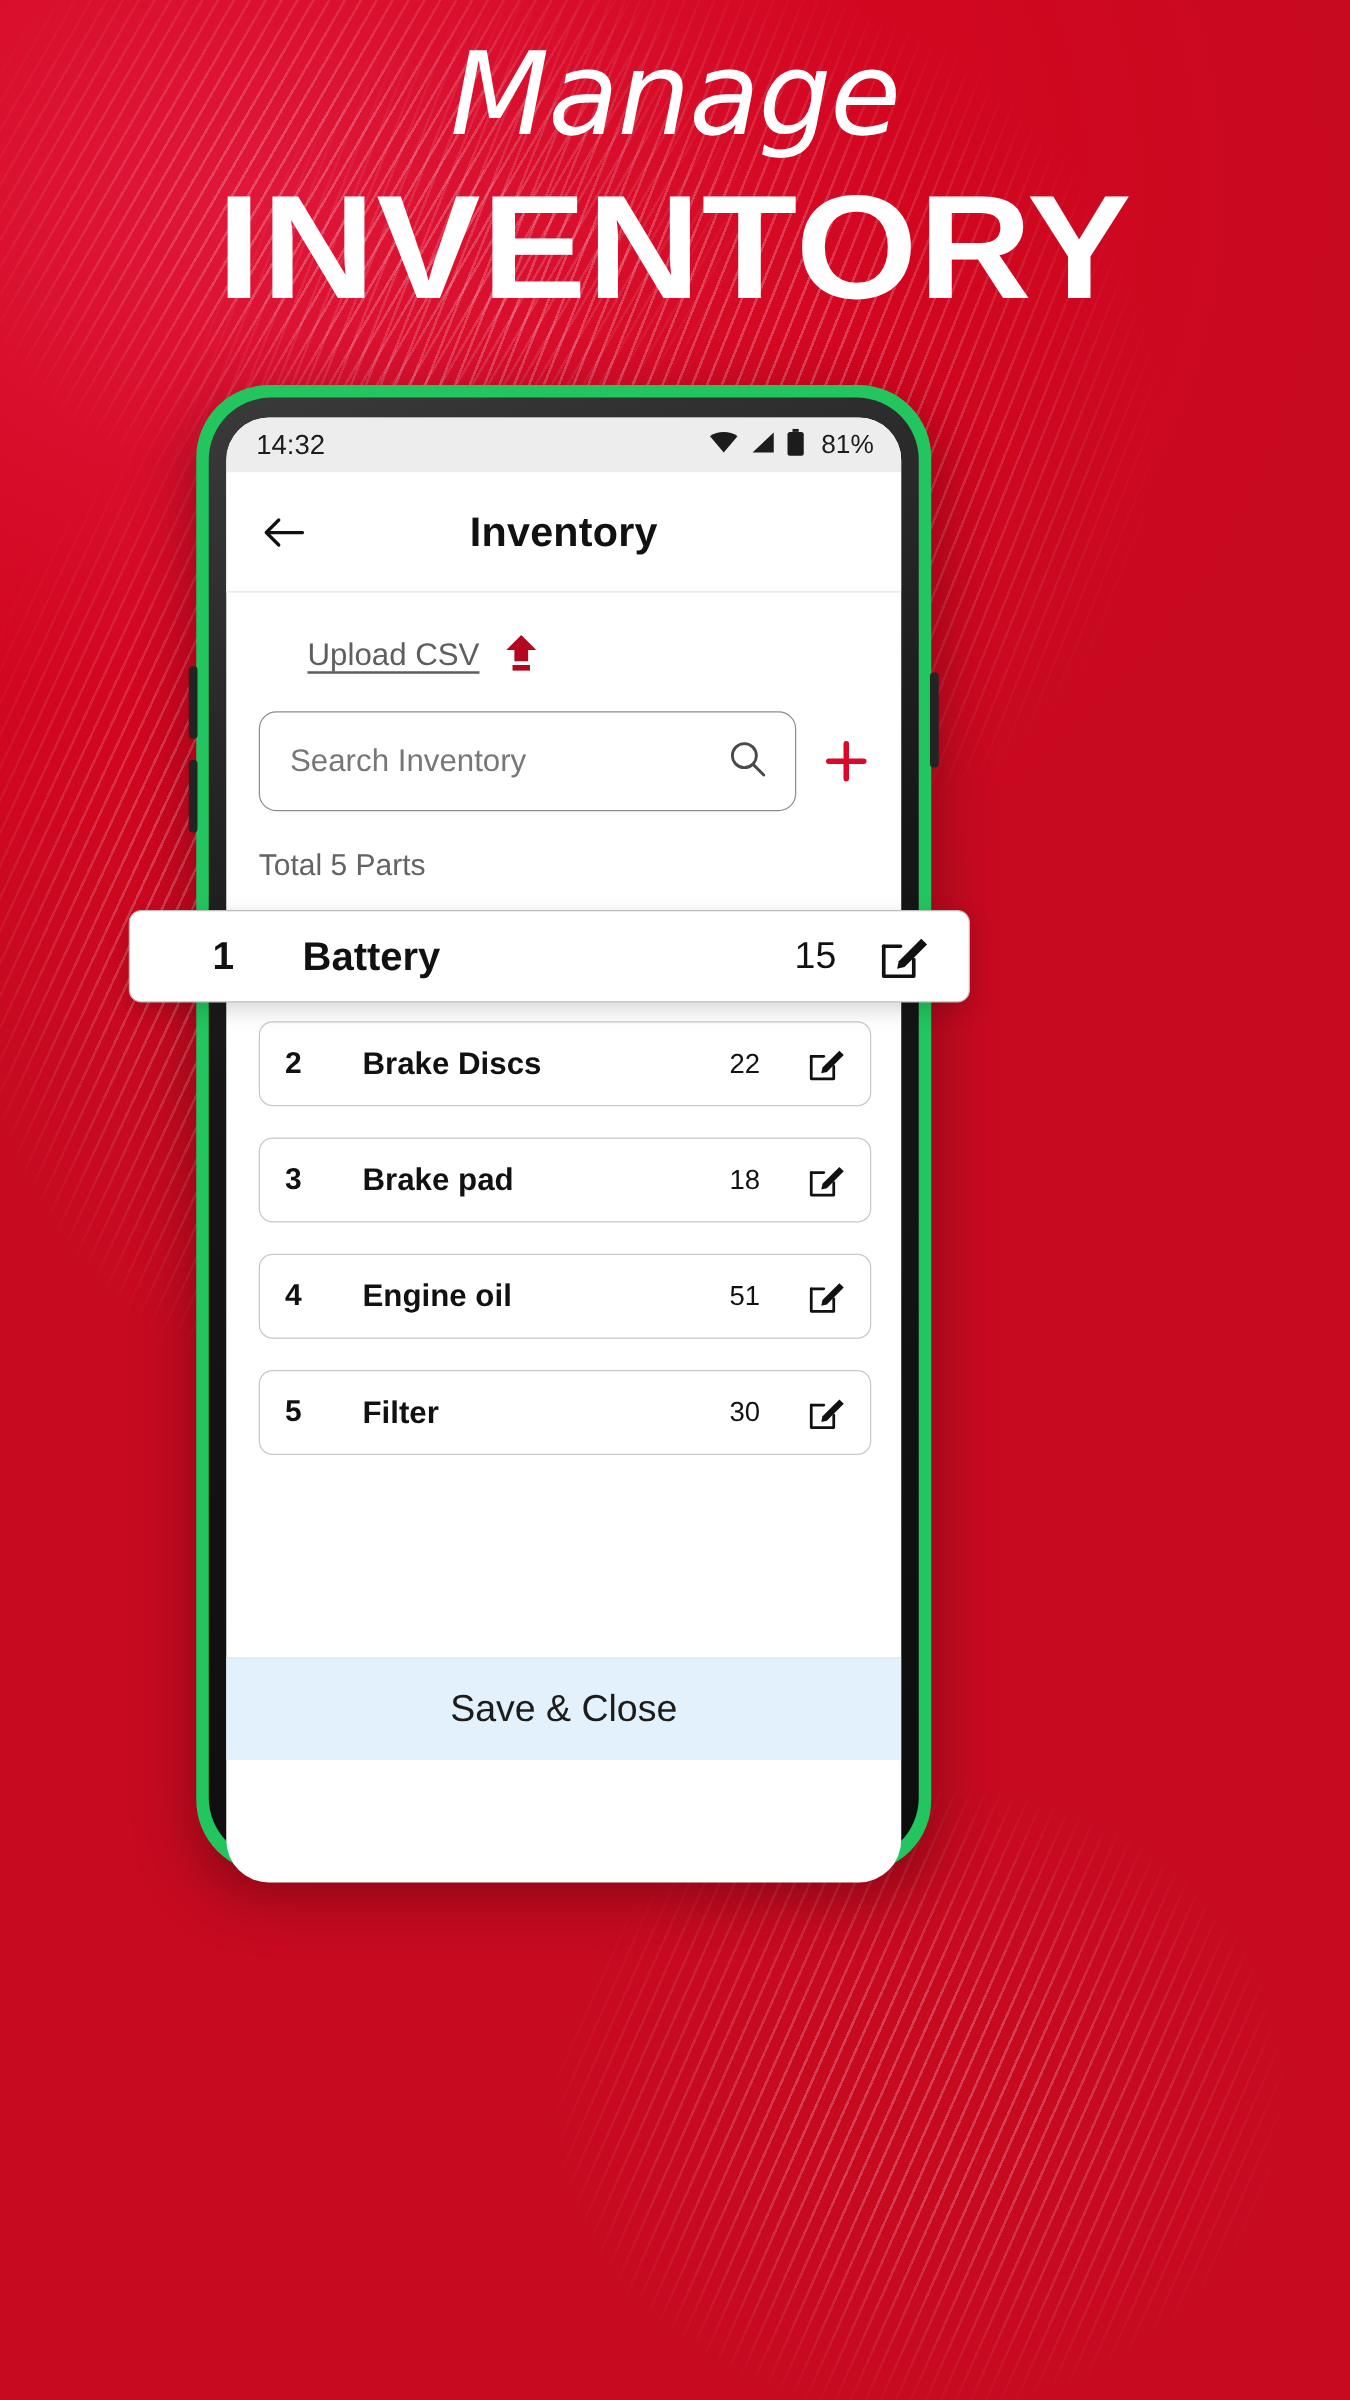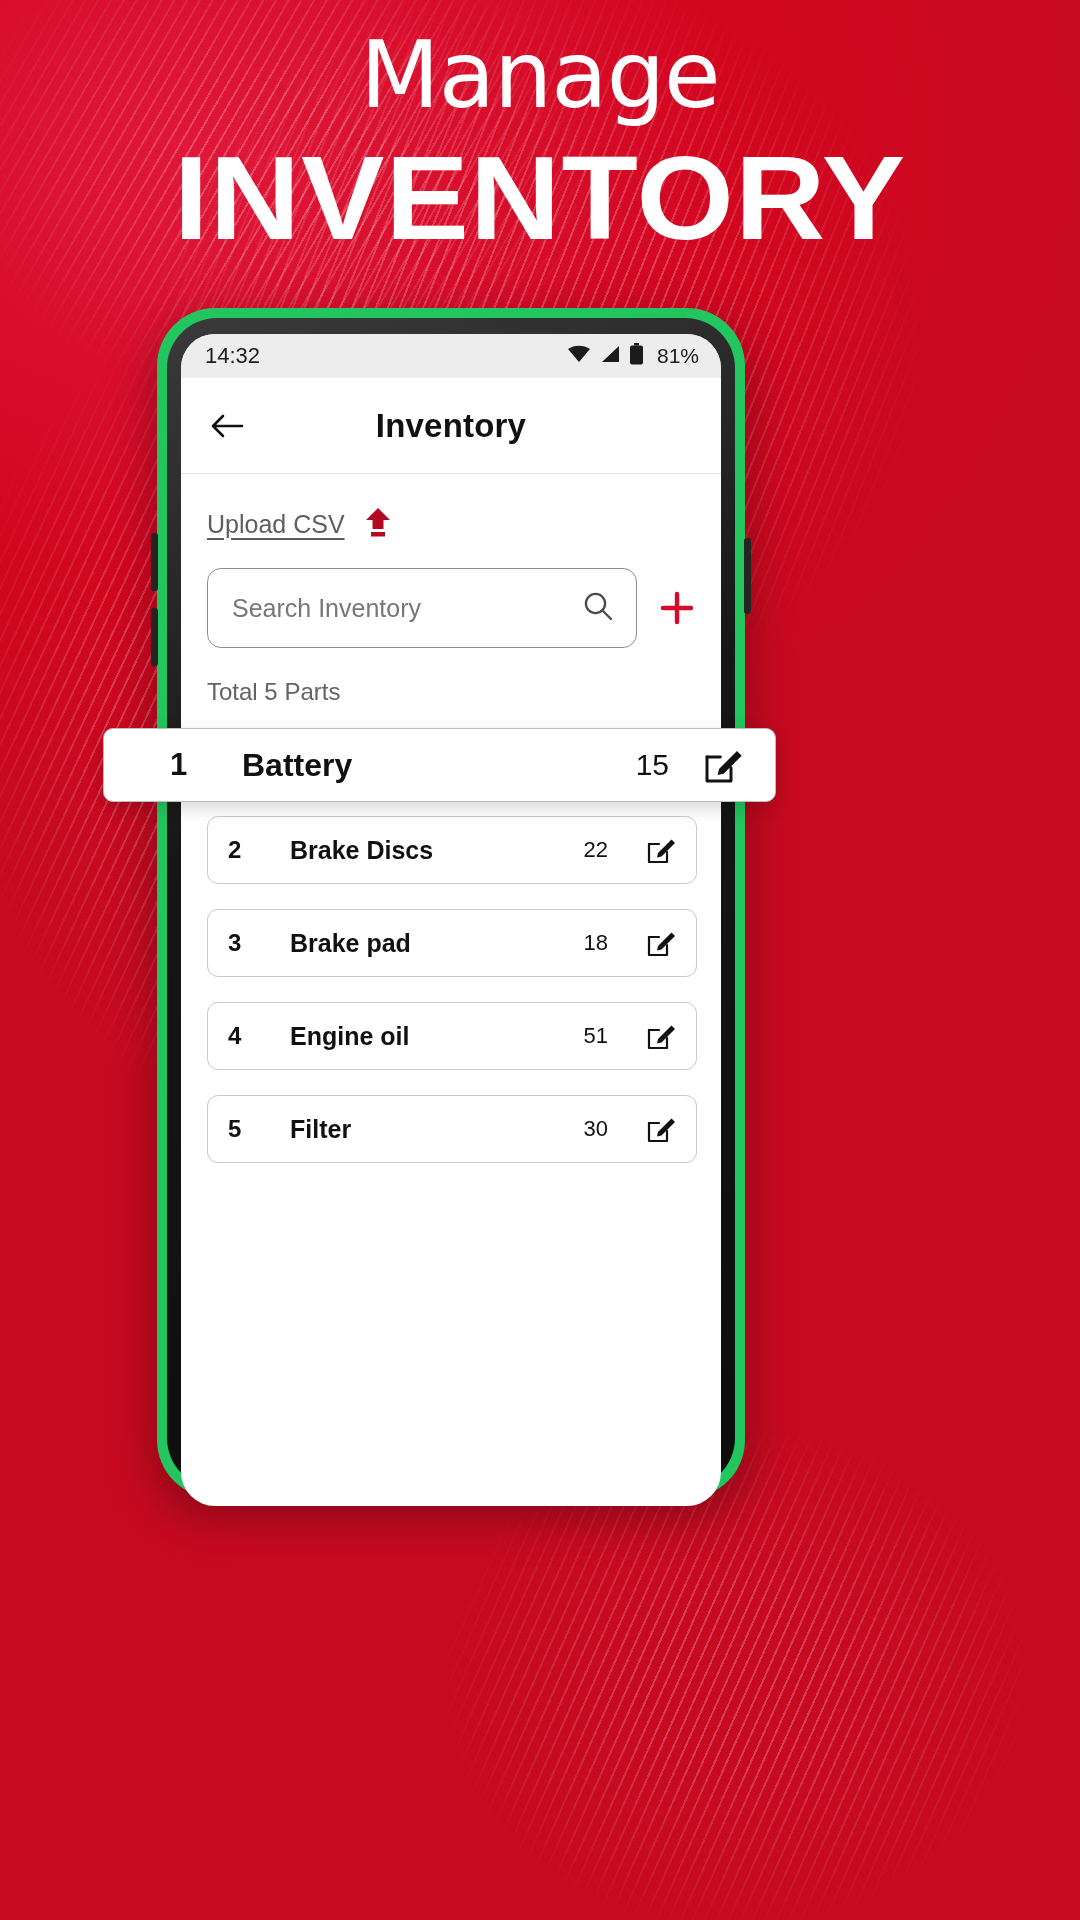--- a/index.html
+++ b/index.html
@@ -74,20 +74,21 @@
     text-align: center;
     z-index: 5;
   }
   .headline-1 {
     color: #ffffff;
     font-size: 92px;
     line-height: 1.05;
     font-weight: 400;
     letter-spacing: -1px;
     font-family: "DejaVu Sans", sans-serif;
+    font-style: italic;
   }
   .headline-2 {
     color: #ffffff;
     font-size: 118px;
     line-height: 1.0;
     font-weight: 700;
     letter-spacing: 1px;
     margin-top: 14px;
     font-family: "Liberation Sans", sans-serif;
     transform: scaleX(1.06);
@@ -191,20 +192,21 @@
     padding: 0 22px;
     height: 934px;
     position: relative;
   }
   .upload-row {
     display: flex;
     align-items: center;
     gap: 18px;
     padding-top: 32px;
     padding-left: 4px;
+    margin-left: 39px;
   }
   .upload-link {
     font-size: 25px;
     color: #5e5e5e;
     text-decoration: underline;
     text-underline-offset: 5px;
     cursor: pointer;
   }
 
   .search-row {
@@ -464,20 +466,21 @@
             <span class="edit-icon">
               <svg width="30" height="30" viewBox="0 0 30 30">
                 <path d="M3 9 L3 27 L21 27 L21 17" stroke="#111" stroke-width="2.2" fill="none" stroke-linecap="round" stroke-linejoin="round"></path>
                 <path d="M3 9 L13 9" stroke="#111" stroke-width="2.2" fill="none" stroke-linecap="round"></path>
                 <path d="M12 18 L25.5 4.5 L29 8 L15.5 21.5 L11 22.5 Z" fill="#111"></path>
               </svg>
             </span>
           </div>
         </div>
 
+        <div class="save-bar">Save &amp; Close</div>
       </div>
     </div>
   </div>
 
   <div class="highlight-row">
     <span class="part-idx">1</span>
     <span class="part-name">Battery</span>
     <span class="part-qty">15</span>
     <span class="edit-icon">
       <svg width="40" height="40" viewBox="0 0 30 30">

